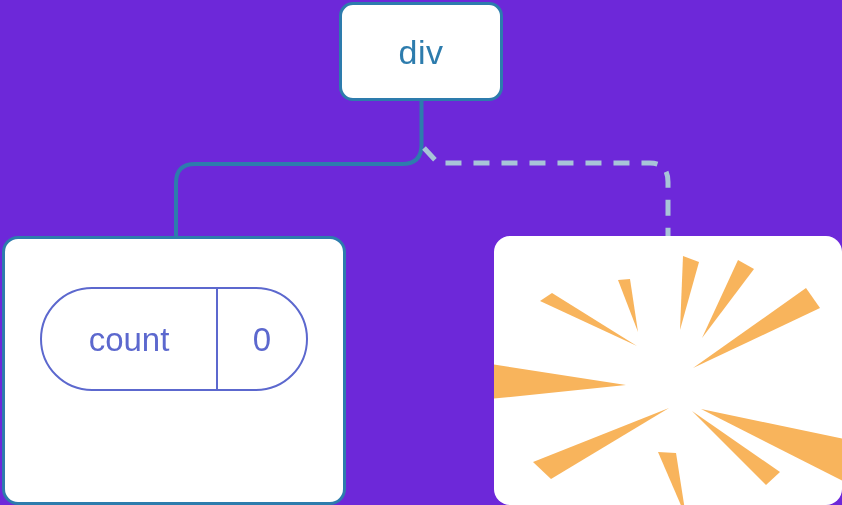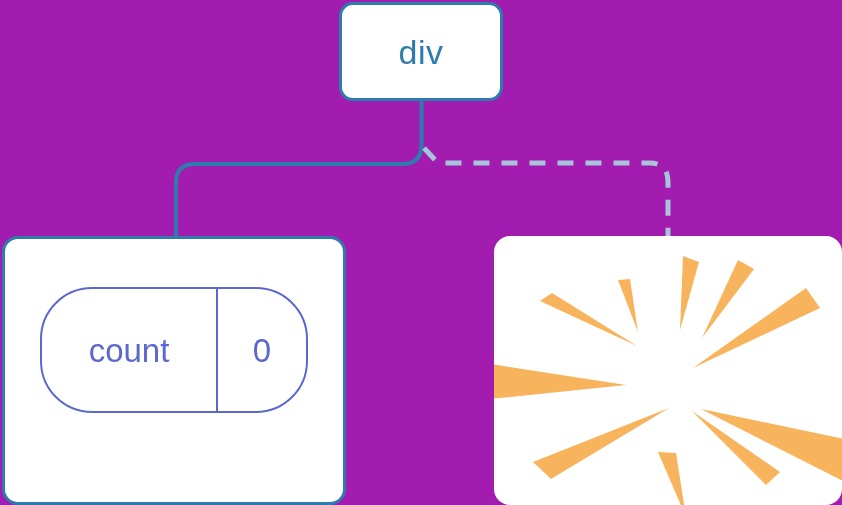--- a/index.html
+++ b/index.html
@@ -11,21 +11,21 @@
     width: 842px;
     height: 505px;
     background: #4d6670;
     font-family: "Liberation Sans", sans-serif;
     overflow: hidden;
   }
   #stage {
     position: relative;
     width: 842px;
     height: 505px;
-    background: #a21caf;
+    background: #6d28d9;
   }
   #connectors {
     position: absolute;
     left: 0;
     top: 0;
     width: 842px;
     height: 505px;
     pointer-events: none;
   }
 
@@ -77,21 +77,21 @@
     width: 348px;
     height: 269px;
     border-radius: 16px;
     overflow: hidden;
   }
 
   
   .state-pill {
     position: relative;
     width: 268px;
-    height: 126px;
+    height: 104px;
     border: 2px solid #5c68ce;
     border-radius: 52px;
     box-sizing: border-box;
     display: flex;
     align-items: stretch;
   }
   .state-pill .pill-key,
   .state-pill .pill-value {
     display: flex;
     align-items: center;

